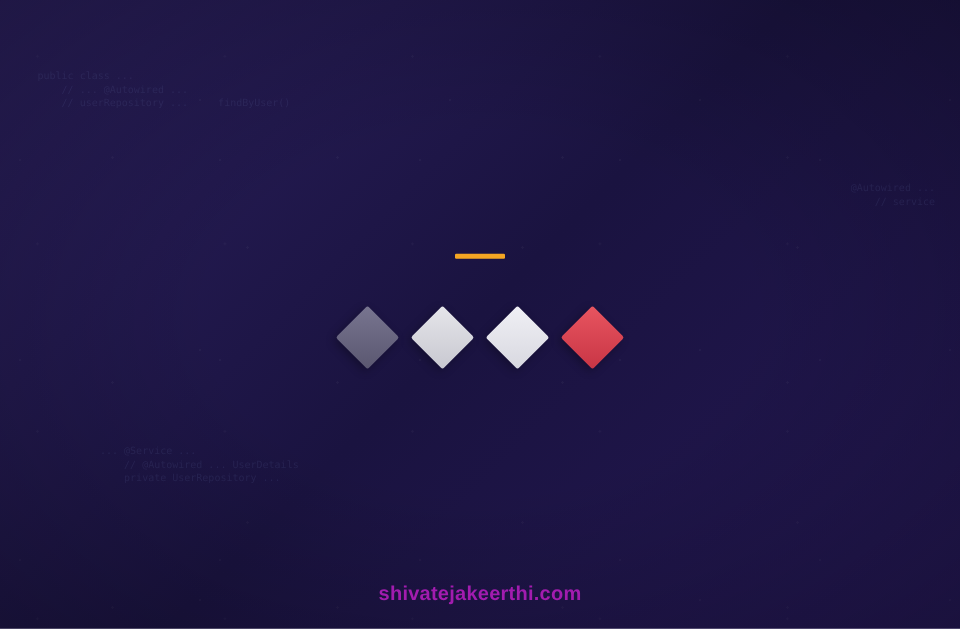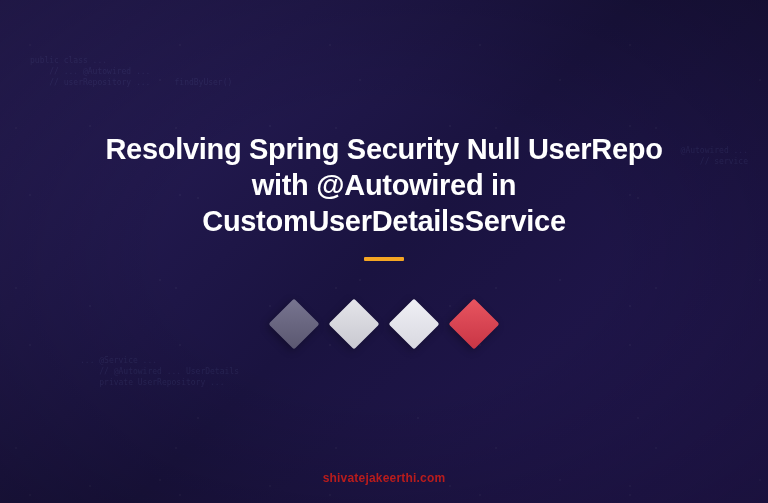--- a/index.html
+++ b/index.html
@@ -79,22 +79,22 @@
     .d1 { background: linear-gradient(135deg, #787590 0%, #5a5770 100%); box-shadow: 0 3px 8px rgba(0,0,0,0.3); }
     .d2 { background: linear-gradient(135deg, #e5e5ea 0%, #c8c8d0 100%); box-shadow: 0 3px 8px rgba(0,0,0,0.25); }
     .d3 { background: linear-gradient(135deg, #f0f0f5 0%, #d8d8e0 100%); box-shadow: 0 3px 8px rgba(0,0,0,0.25); }
     .d4 { background: linear-gradient(135deg, #e85560 0%, #c83545 100%); box-shadow: 0 3px 8px rgba(0,0,0,0.3); }
     .footer {
       position: absolute;
       bottom: 18px;
       left: 0;
       right: 0;
       text-align: center;
-      color: #b91c1c;
-      font-size: 12px;
+      color: #a21caf;
+      font-size: 16px;
       font-weight: 600;
       letter-spacing: 0.2px;
     }
     .vignette {
       position: absolute;
       inset: 0;
       background: radial-gradient(ellipse at center, transparent 40%, rgba(0,0,0,0.25) 100%);
       pointer-events: none;
     }
   </style>
@@ -107,21 +107,20 @@
 <div class="bg-code bg-code-1">public class ...
     // ... @Autowired ...
     // userRepository ...     findByUser()</div>
 <div class="bg-code bg-code-2">... @Service ...
     // @Autowired ... UserDetails
     private UserRepository ...</div>
 <div class="bg-code bg-code-3">@Autowired ...
 // service</div>
 
 <div class="content">
-  <h1 class="title">Resolving Spring Security Null UserRepo with @Autowired in CustomUserDetailsService</h1>
   <div class="underline"></div>
   <div class="diamonds">
     <div class="diamond d1"></div>
     <div class="diamond d2"></div>
     <div class="diamond d3"></div>
     <div class="diamond d4"></div>
   </div>
 </div>
 
 <div class="footer">shivatejakeerthi.com</div>

